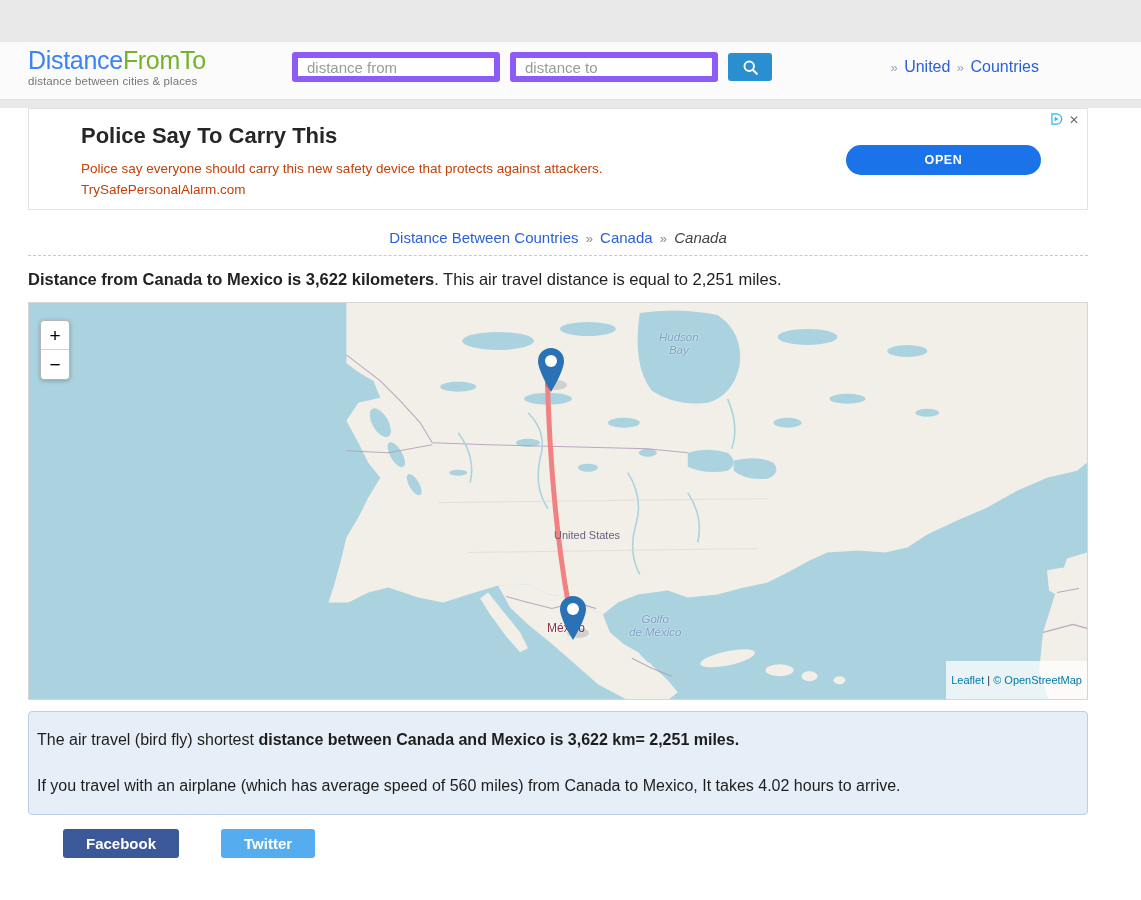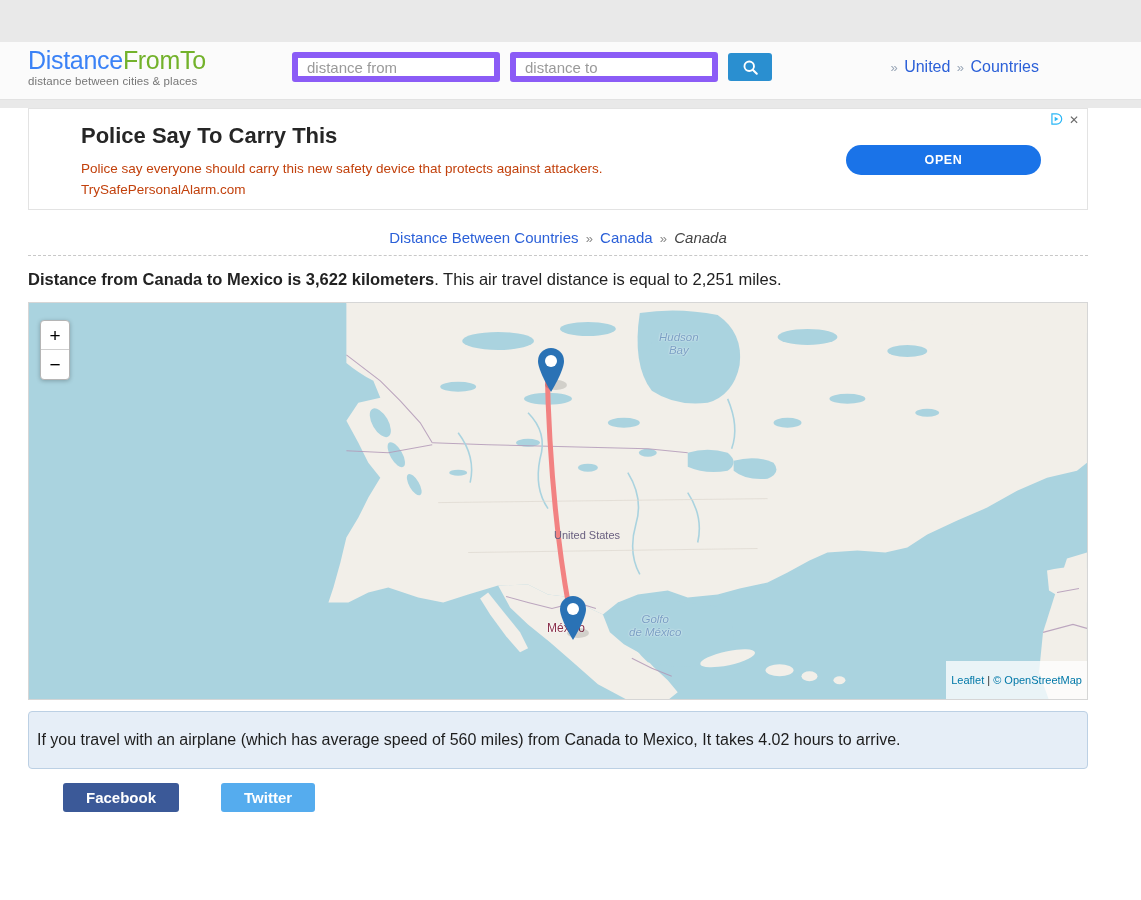--- a/index.html
+++ b/index.html
@@ -344,20 +344,23 @@
     </div>
 
     <div class="attrib">
       <a href="#">Leaflet</a>
       <span>|</span>
       <a href="#">© OpenStreetMap</a>
     </div>
   </div>
 
   <div class="result-box">
+    <p>
+      <span>The air travel (bird fly) shortest </span><b>distance between Canada and Mexico is 3,622 km= 2,251 miles.</b>
+    </p>
     <p>If you travel with an airplane (which has average speed of 560 miles) from Canada to Mexico, It takes 4.02 hours to arrive.</p>
   </div>
 
   <div class="social">
     <a class="fb" href="#">Facebook</a>
     <a class="tw" href="#">Twitter</a>
   </div>
 
 </div>
 

